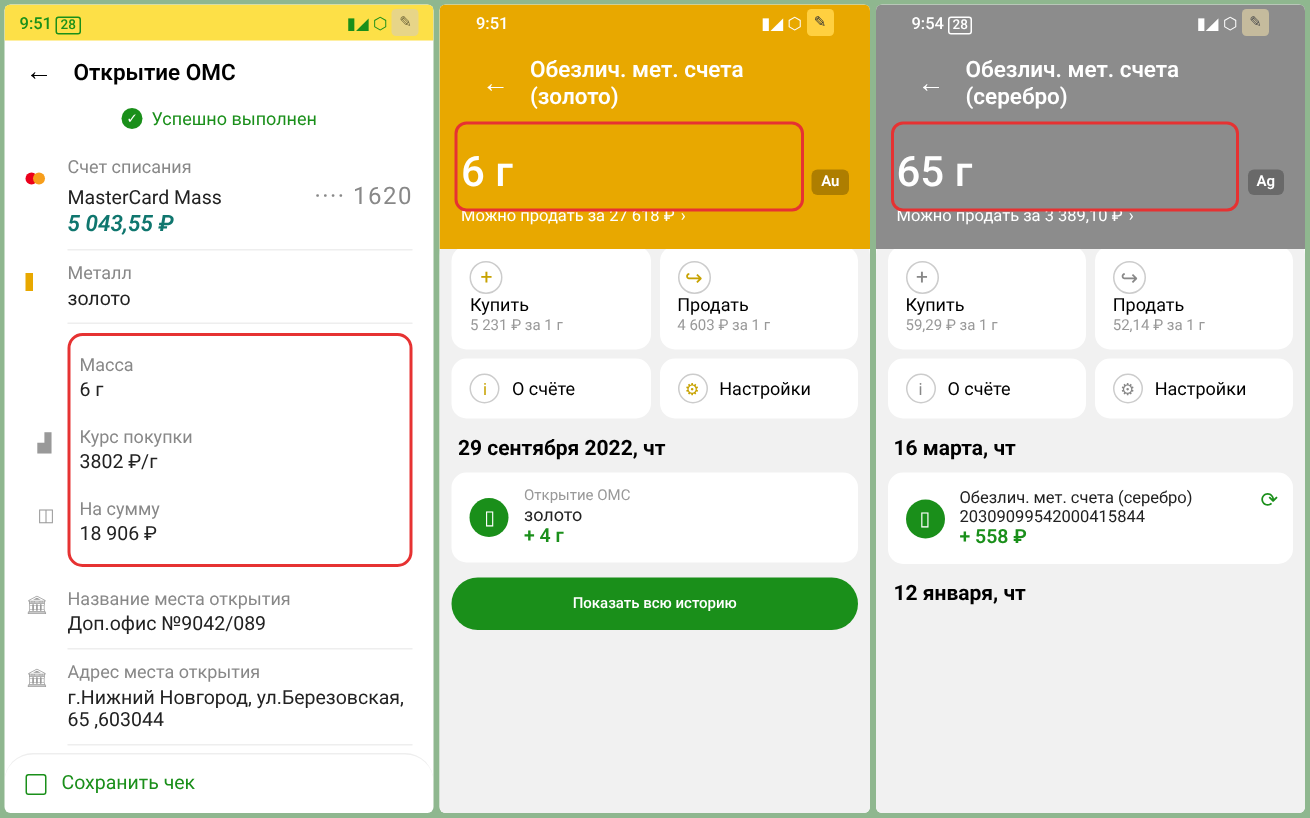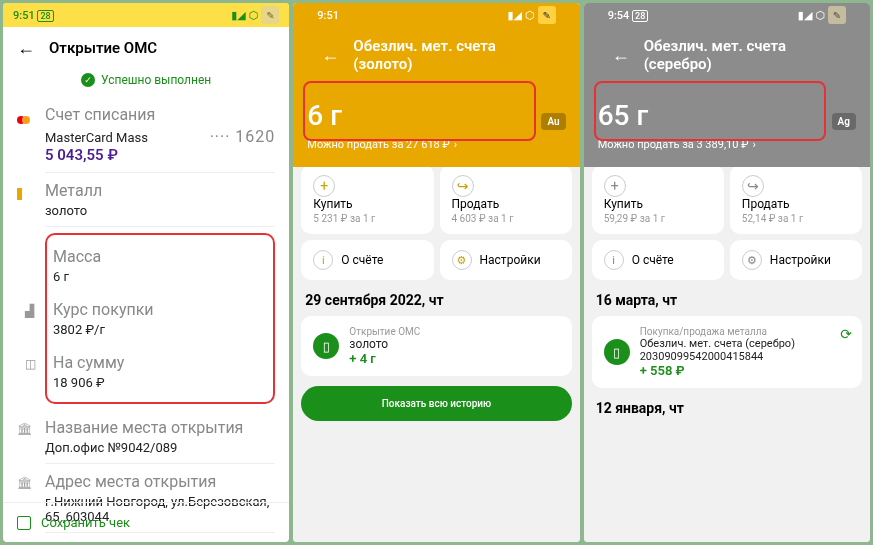--- a/index.html
+++ b/index.html
@@ -15,27 +15,27 @@
 .pencil.grey { filter: grayscale(0.7) opacity(0.7); }
 .header { display: flex; align-items: center; padding: 10px 14px; gap: 14px; }
 .header.white-txt { color: #fff; }
 .header-title { font-size: 15px; font-weight: 600; }
 .back-arrow { font-size: 18px; cursor: pointer; }
 .status-line { display: flex; align-items: center; justify-content: center; gap: 6px; font-size: 12px; color: #1a8f1a; padding: 4px 0 10px; }
 .check-circle { width: 14px; height: 14px; border-radius: 50%; background: #1a8f1a; color: #fff; display: flex; align-items: center; justify-content: center; font-size: 9px; }
 .body1 { padding: 0 14px 0 42px; flex: 1; overflow: hidden; }
 .row1 { position: relative; padding: 8px 0; border-bottom: 1px solid #eee; }
 .row1 .ico { position: absolute; left: -28px; top: 12px; width: 16px; height: 12px; }
-.lbl { font-size: 16px; color: #888; margin-bottom: 3px; }
+.lbl { font-size: 12px; color: #888; margin-bottom: 3px; }
 .val { font-size: 13px; color: #222; }
-.val.green { font-size: 15px; font-weight: 600; color: #4c1d95; }
+.val.green { font-size: 15px; font-weight: 600; color: #0f766e; font-style: italic; }
 .card-line { display: flex; justify-content: space-between; align-items: baseline; }
 .dots { letter-spacing: 1px; font-size: 16px; color: #888; }
 .redbox { border: 2px solid #e63232; border-radius: 10px; padding: 4px 6px; margin: 6px 0; }
-.save-line { position: absolute; bottom: 0; left: 0; right: 0; border-top: 1px solid #eee; padding: 12px 14px; display: flex; align-items: center; gap: 10px; color: #1a8f1a; font-size: 13px; }
+.save-line { position: absolute; bottom: 0; left: 0; right: 0; border-top: 1px solid #eee; padding: 12px 14px; display: flex; align-items: center; gap: 10px; color: #1a8f1a; font-size: 13px; border-radius: 19px; }
 .mc { display: inline-flex; }
 .mc::before, .mc::after { content: ""; width: 8px; height: 8px; border-radius: 50%; }
 .mc::before { background: #eb001b; }
 .mc::after { background: #f79e1b; margin-left: -3px; }
 
 
 .hero { color: #fff; padding: 0 14px 16px; position: relative; }
 .amount-row { display: flex; align-items: baseline; justify-content: space-between; margin-top: 4px; }
 .amount { font-size: 28px; font-weight: 500; }
 .badge { background: rgba(0,0,0,0.25); padding: 3px 6px; border-radius: 4px; font-size: 10px; font-weight: 600; margin-top: 26px; }
@@ -236,21 +236,20 @@
       </div>
       <div class="card inline">
         <div class="card-icon">⚙</div>
         <div class="card-title">Настройки</div>
       </div>
     </div>
     <div class="date-h">16 марта, чт</div>
     <div class="txn">
       <div class="txn-icon">▯</div>
       <div class="txn-body">
-        <div class="txn-l1">Покупка/продажа металла</div>
         <div class="txn-l2" style="font-size:11px">Обезлич. мет. счета (серебро) 20309099542000415844</div>
         <div class="txn-l3">+ 558 ₽</div>
       </div>
       <span class="refresh">⟳</span>
     </div>
     <div class="date-h">12 января, чт</div>
   </div>
 </div>
 
 </body></html>

